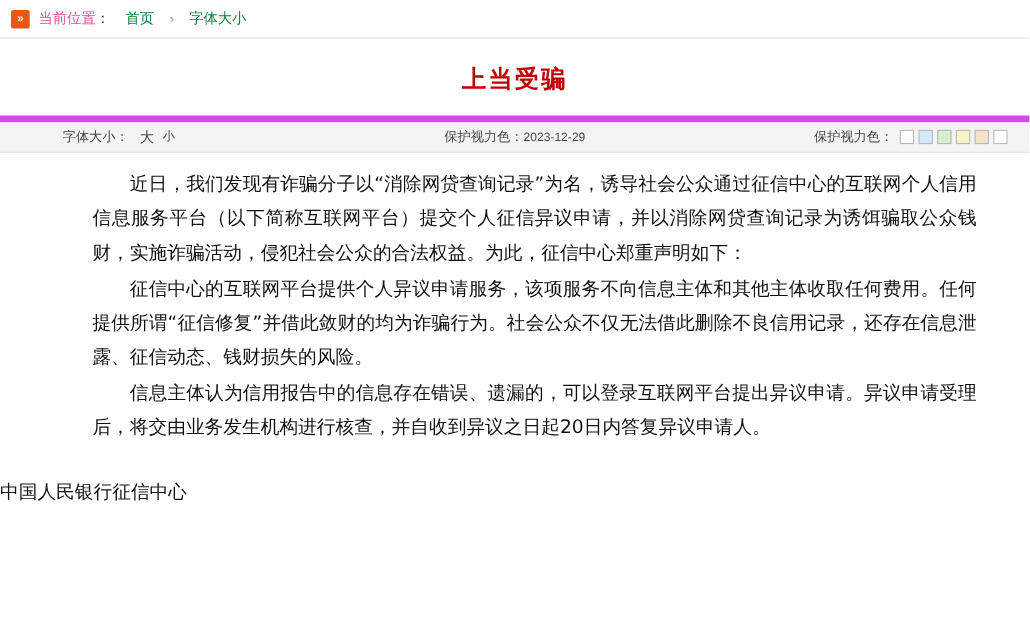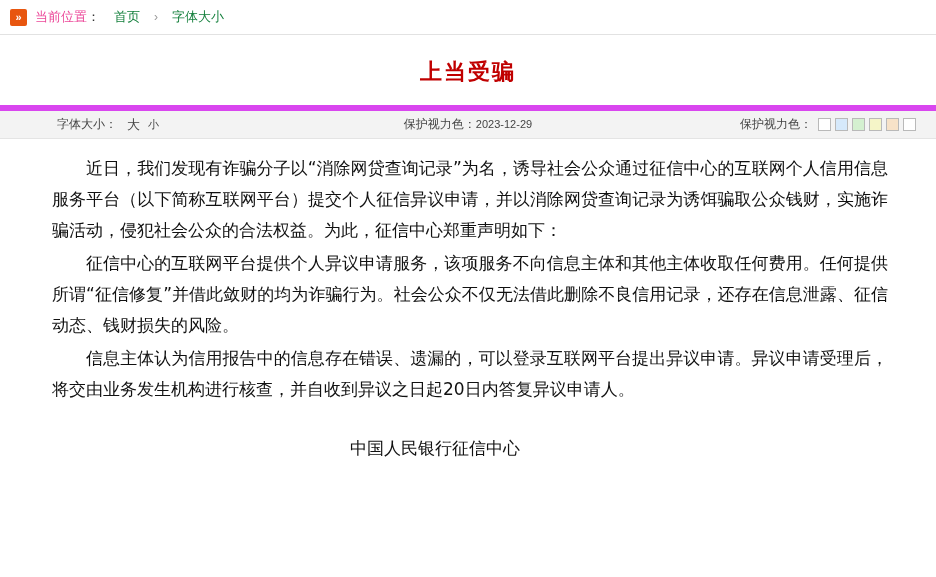--- a/index.html
+++ b/index.html
@@ -118,34 +118,34 @@
     width: 11px;
     height: 11px;
     border: 1px solid #b9b9b9;
     margin-right: 4px;
     cursor: pointer;
     display: inline-block;
   }
 
   
   .article {
-    padding: 14px 48px 0 52px;
+    padding: 14px 48px 0 84px;
     font-family: "DejaVu Sans", "Liberation Sans", sans-serif;
     font-size: 17px;
     line-height: 31px;
     color: #111;
     text-align: justify;
   }
   .article p {
     margin: 0 0 2px 0;
     text-indent: 2em;
   }
   .signature {
     margin-top: 28px;
-    text-align: center;
+    text-align: left;
     padding-right: 66px;
     font-family: "DejaVu Sans", "Liberation Sans", sans-serif;
     font-size: 17px;
     line-height: 30px;
     color: #111;
   }
 </style>
 </head>
 <body>
 

